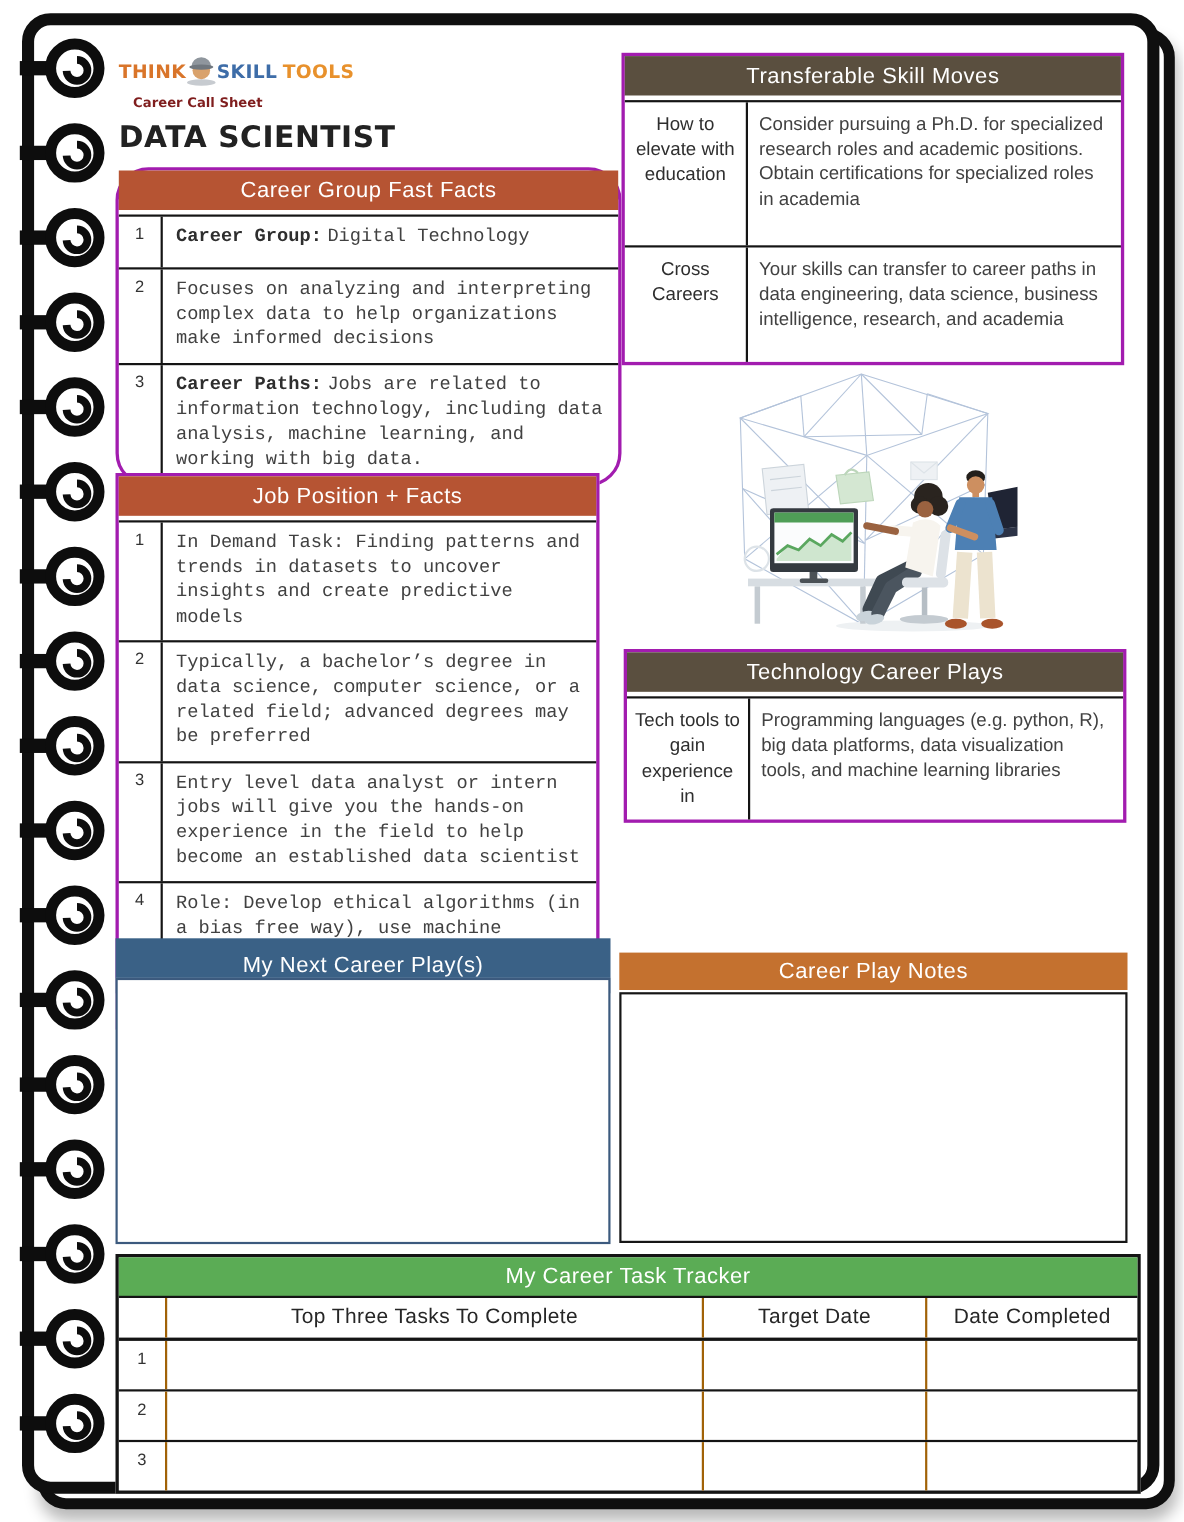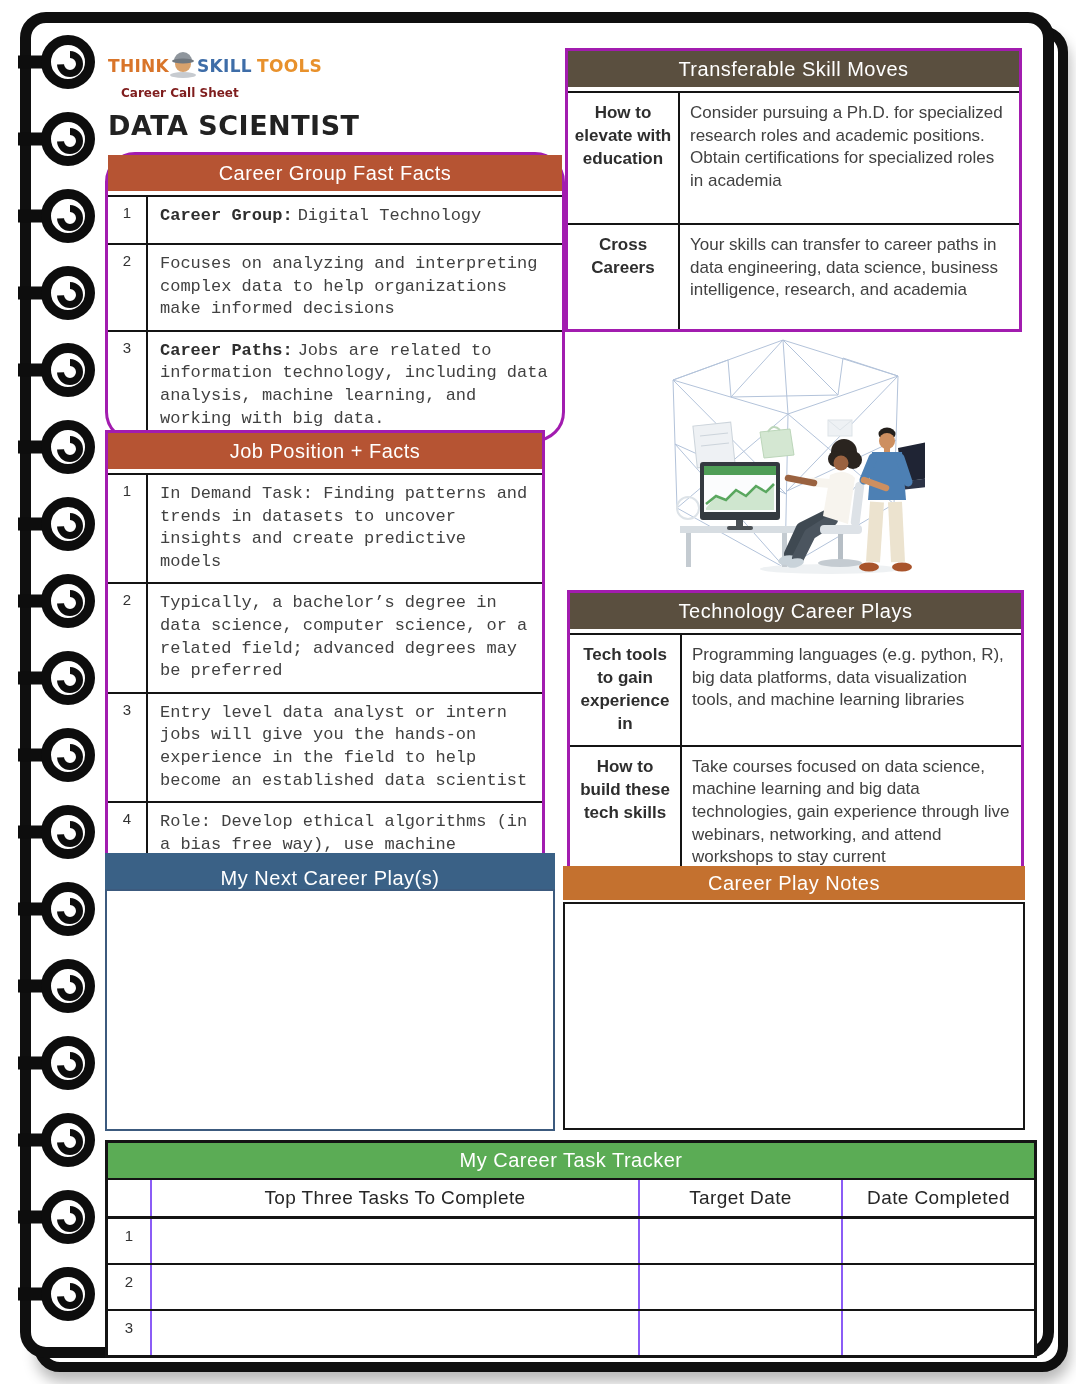--- a/index.html
+++ b/index.html
@@ -39,35 +39,35 @@
   .nrow{display:grid;grid-template-columns:40px 1fr;}
   .nrow+.nrow{border-top:2px solid #141414;}
   .ncell{border-right:2px solid #141414;text-align:center;padding-top:7px;
          font-size:15px;color:#333;}
   .ccell{padding:8px 12px 9px 12px;font-size:17px;line-height:1.33;color:#414141;font-family:Liberation Mono, monospace;}
   .lbl{font-weight:bold;color:#2e2e2e;}
   .lbl:not(:empty){margin-right:5px;}
 
   .krow{display:grid;grid-template-columns:112px 1fr;}
   .krow+.krow{border-top:2px solid #141414;}
-  .kcell{border-right:2px solid #141414;font-weight:bold;color:#2e2e2e;
+  .kcell{border-right:2px solid #141414;font-weight:normal;color:#2e2e2e;
          text-align:center;padding:9px 5px;font-size:17px;line-height:1.35;}
   .vcell{padding:9px 10px;font-size:17px;line-height:1.33;color:#414141;}
 
   
   .freebar{position:absolute;z-index:2;display:flex;align-items:center;justify-content:center;
     color:#fff;font-size:20px;letter-spacing:.5px;}
   .freebox{position:absolute;z-index:2;background:#fff;box-sizing:border-box;}
 
   
   .tracker{position:absolute;left:105px;top:1140px;width:932px;z-index:2;
     border:3px solid #141414;background:#fff;box-sizing:border-box;}
   .thead{display:grid;grid-template-columns:42px 488px 203px 1fr;border-bottom:3px solid #141414;}
   .th{padding:7px 4px;text-align:center;font-size:19px;color:#262626;letter-spacing:.4px;}
-  .th.sep,.tc.sep{border-left:2px solid #8b5cf6;}
+  .th.sep,.tc.sep{border-left:2px solid #a16207;}
   .trow2{display:grid;grid-template-columns:42px 488px 203px 1fr;}
   .trow2+.trow2{border-top:2px solid #141414;}
   .tc{min-height:36px;}
   .tc.num{text-align:center;padding-top:8px;font-size:15px;color:#333;}
 </style>
 </head>
 <body>
 
 <div id="canvas">
 
@@ -248,24 +248,20 @@
     <path d="M239,101 A8.5,7 0 0 1 255,101 L254,96 Q247,89 240,96 Z" fill="#24201c"></path>
   </svg>
 
   <div class="panel" style="left:535px;top:590px;width:457px;margin-left:32px;">
     <div class="bar brown">Technology Career Plays</div>
     <div class="gap"></div>
     <div class="krow" style="min-height:108px;">
       <div class="kcell">Tech tools to gain experience in</div>
       <div class="vcell">Programming languages (e.g. python, R), big data platforms, data visualization tools, and machine learning libraries</div>
     </div>
-    <div class="krow" style="min-height:122px;">
-      <div class="kcell">How to build these tech skills</div>
-      <div class="vcell">Take courses focused on data science, machine learning and big data technologies, gain experience through live webinars, networking, and attend workshops to stay current</div>
-    </div>
   </div>
 
   <div class="freebar" style="left:563px;top:866px;width:462px;height:34px;background:var(--orange);">Career Play Notes</div>
   <div class="freebox" style="left:563px;top:902px;width:462px;height:228px;border:2px solid #161616;"></div>
 
   <div class="tracker">
     <div class="bar green">My Career Task Tracker</div>
     <div class="thead">
       <div class="th"></div>
       <div class="th sep">Top Three Tasks To Complete</div>

